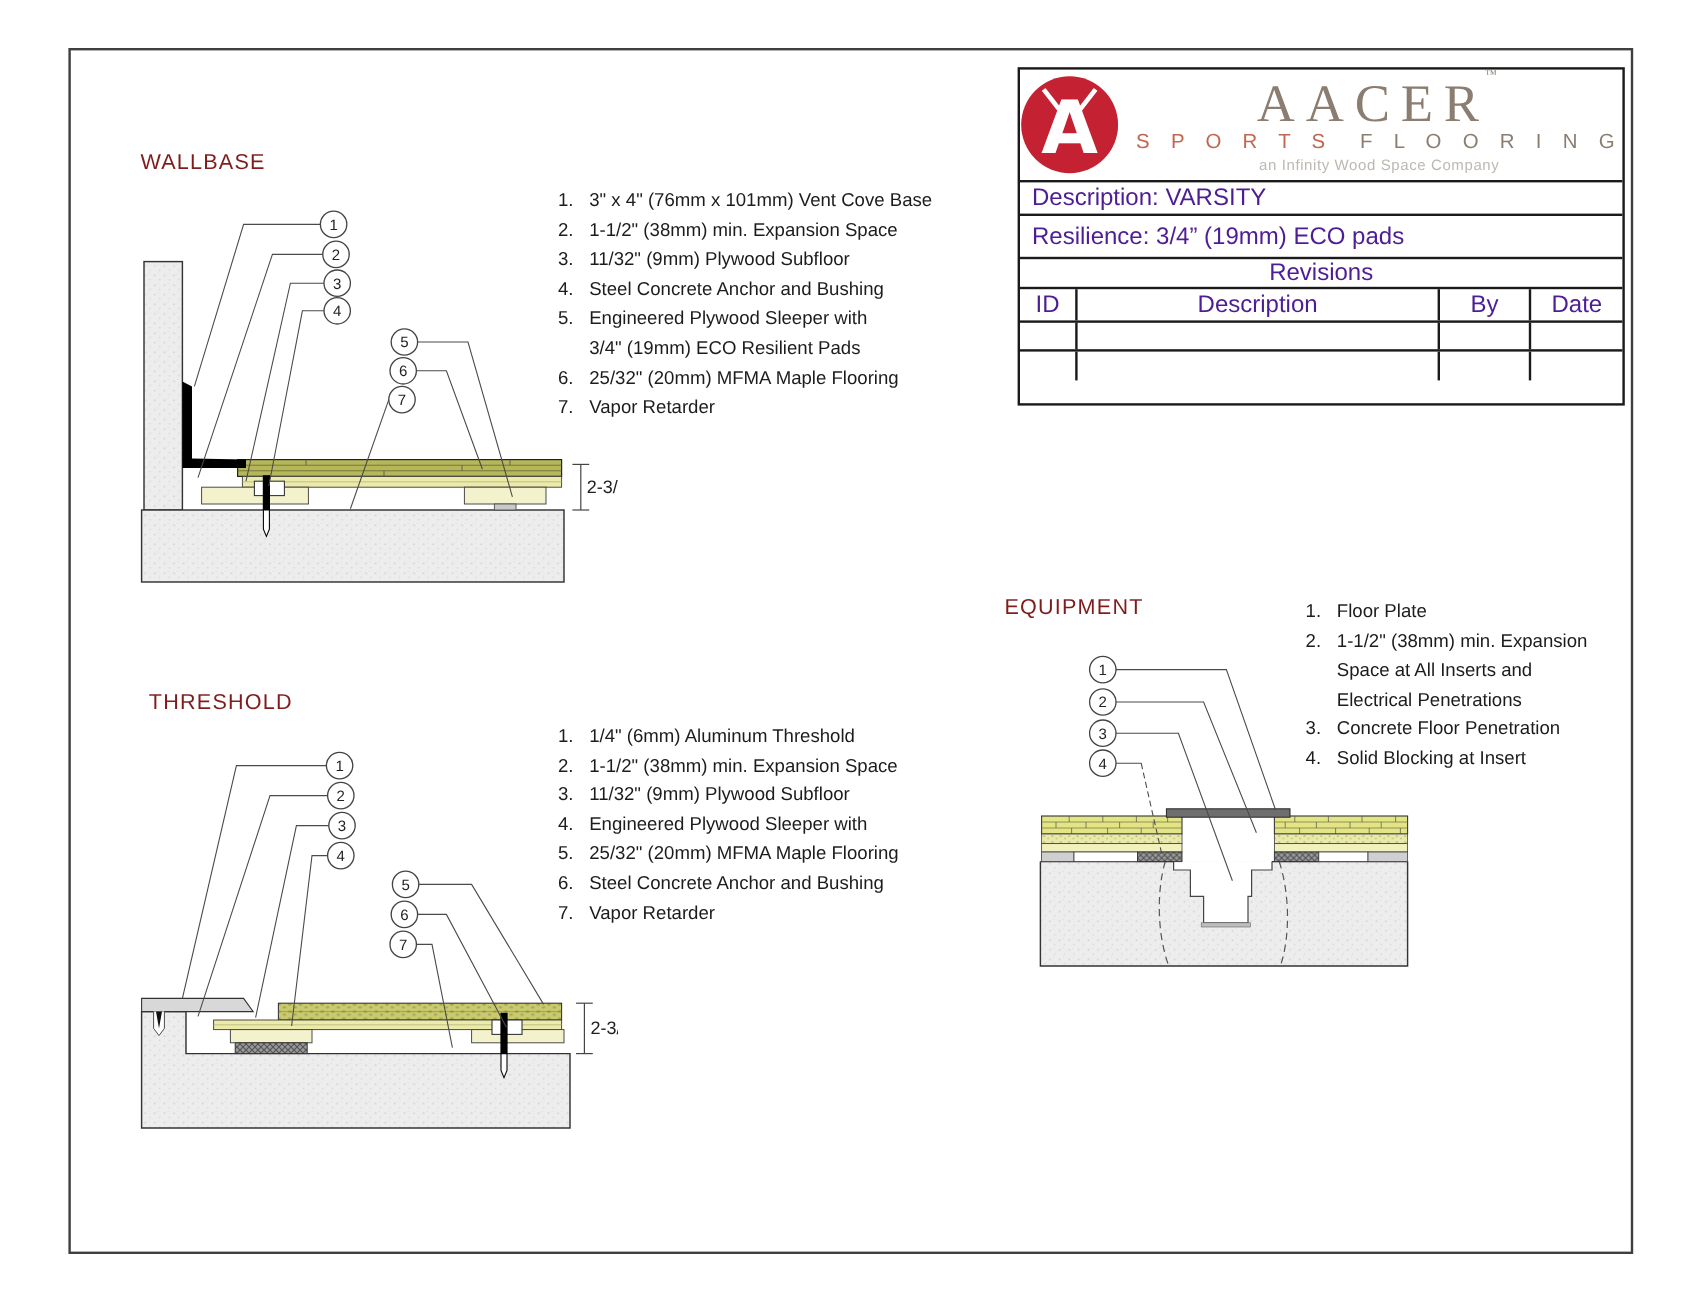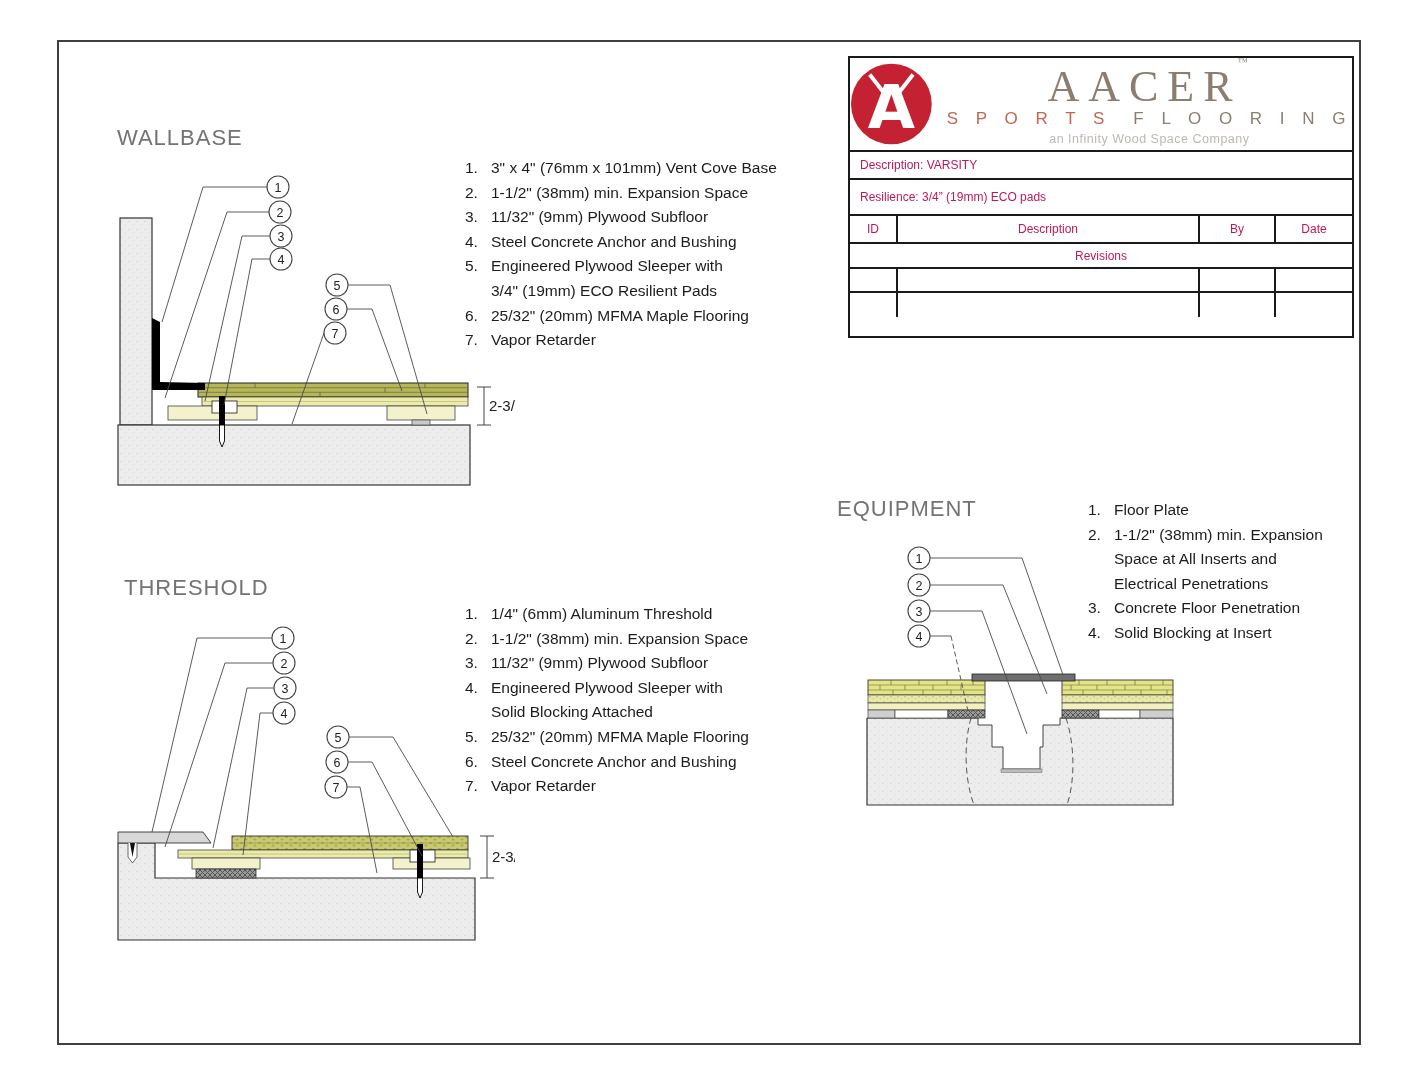--- a/index.html
+++ b/index.html
@@ -1,31 +1,31 @@
 <!DOCTYPE html>
 <html><head>
 <meta charset="utf-8">
 <style>
   html,body{margin:0;padding:0;background:#fff;}
   .page{position:relative;width:1408px;height:1088px;background:#ffffff;overflow:hidden;
         font-family:"Liberation Sans",sans-serif;color:#1a1a1a;}
   .sheet-border{position:absolute;left:57px;top:40px;width:1304px;height:1005px;
         border:2px solid #3f3f3f;box-sizing:border-box;}
-  .sec-title{position:absolute;font-size:22px;letter-spacing:1px;color:#737373;text-align:right;}
+  .sec-title{position:absolute;font-size:18px;letter-spacing:1px;color:#7f1d1d;text-align:right;}
   svg.draw{position:absolute;}
   
   .dlist{position:absolute;font-size:15.5px;line-height:24.6px;color:#1c1c1c;}
   .dlist .row{display:flex;}
   .dlist .n{width:26px;flex:0 0 26px;}
   .dlist .t{white-space:nowrap;}
   
   .tblock{position:absolute;left:848px;top:56px;width:506px;height:282px;
         border:2px solid #1a1a1a;box-sizing:border-box;background:#fff;}
   .tb-row{box-sizing:border-box;border-bottom:2px solid #1a1a1a;display:flex;align-items:center;
-        font-size:12px;color:#be185d;}
+        font-size:20px;color:#4c1d95;}
   .tb-row.last{border-bottom:none;}
   .tb-pad{padding-left:10px;}
   .tb-center{justify-content:center;}
   .cell{box-sizing:border-box;height:100%;display:flex;align-items:center;}
   .cell.rb{border-right:2px solid #1a1a1a;}
   .cell.c{justify-content:center;}
   
   .logo-row{height:94px;display:flex;align-items:center;justify-content:center;gap:14px;
         border-bottom:2px solid #1a1a1a;box-sizing:border-box;}
   .logo-text{display:flex;flex-direction:column;align-items:center;}
@@ -281,24 +281,20 @@
       </div>
     <div class="row">
         <span class="n">3.</span>
         <span class="t">11/32" (9mm) Plywood Subfloor</span>
       </div>
     <div class="row">
         <span class="n">4.</span>
         <span class="t">Engineered Plywood Sleeper with</span>
       </div>
     <div class="row">
-        <span class="n"></span>
-        <span class="t">Solid Blocking Attached</span>
-      </div>
-    <div class="row">
         <span class="n">5.</span>
         <span class="t">25/32" (20mm) MFMA Maple Flooring</span>
       </div>
     <div class="row">
         <span class="n">6.</span>
         <span class="t">Steel Concrete Anchor and Bushing</span>
       </div>
     <div class="row">
         <span class="n">7.</span>
         <span class="t">Vapor Retarder</span>
@@ -410,27 +406,27 @@
       <div class="logo-text">
         <div class="brand"><span>AACER</span><sup>™</sup></div>
         <div class="tagline">
           <span class="w1">S P O R T S</span>&nbsp;&nbsp;<span class="w2">F L O O R I N G</span>
         </div>
         <div class="subtitle">an Infinity Wood Space Company</div>
       </div>
     </div>
     <div class="tb-row tb-pad" style="height:28px;">Description: VARSITY</div>
     <div class="tb-row tb-pad" style="height:36px;">Resilience: 3/4” (19mm) ECO pads</div>
+    <div class="tb-row tb-center" style="height:25px;">Revisions</div>
     <div class="tb-row" style="height:28px;padding:0;">
       <div class="cell rb c" style="width:48px;">ID</div>
       <div class="cell rb c" style="width:302px;">Description</div>
       <div class="cell rb c" style="width:76px;">By</div>
       <div class="cell c" style="flex:1;">Date</div>
     </div>
-    <div class="tb-row tb-center" style="height:25px;">Revisions</div>
     <div class="tb-row" style="height:24px;padding:0;">
       <div class="cell rb" style="width:48px;"></div>
       <div class="cell rb" style="width:302px;"></div>
       <div class="cell rb" style="width:76px;"></div>
       <div class="cell" style="flex:1;"></div>
     </div>
     <div class="tb-row last" style="height:24px;padding:0;">
       <div class="cell rb" style="width:48px;"></div>
       <div class="cell rb" style="width:302px;"></div>
       <div class="cell rb" style="width:76px;"></div>

